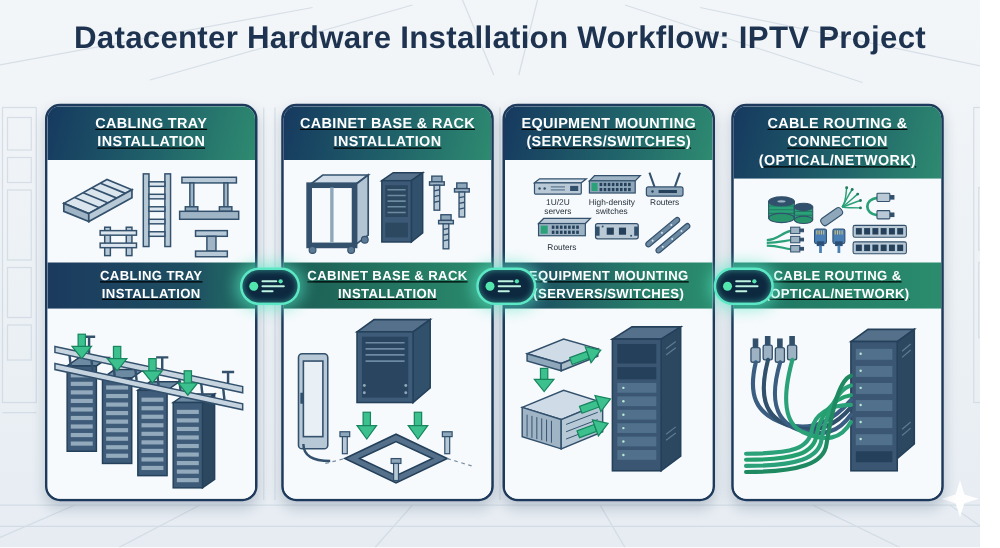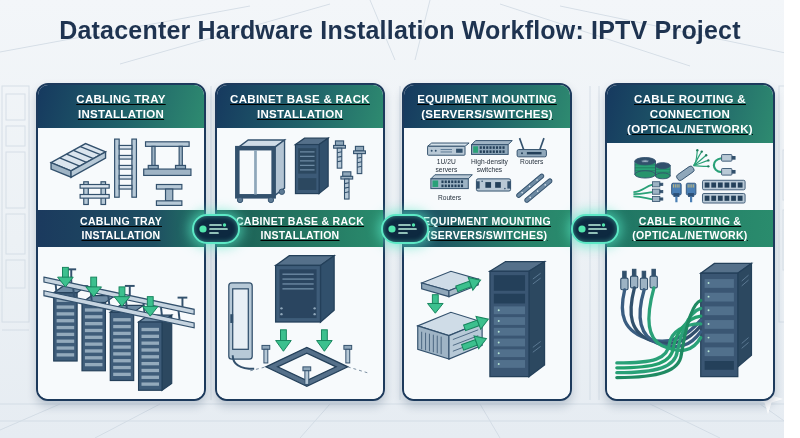--- a/index.html
+++ b/index.html
@@ -12,21 +12,21 @@
   #page-title{
     position:absolute;top:16px;left:0;width:800px;text-align:center;
     font-size:25px;font-weight:800;color:#1e3350;letter-spacing:.2px;margin:0;
   }
   .card{
     position:absolute;top:83px;height:318px;width:170px;
     background:#fbfdff;border:2px solid #1d3a5c;border-radius:12px;
     box-shadow:0 5px 10px rgba(25,50,80,.22);
     display:flex;flex-direction:column;overflow:hidden;box-sizing:border-box;text-decoration:underline;
   }
-  .c1{left:36px}.c2{left:215px}.c3{left:402px}.c4{left:605px}
+  .c1{left:36px}.c2{left:225px}.c3{left:402px}.c4{left:585px}
   .hdr{
     background:linear-gradient(105deg,#16395f 0%,#20636a 55%,#2e8b70 100%);
     color:#fff;font-weight:700;font-size:11.5px;line-height:1.3;text-align:center;
     padding:7px 3px 6px 3px;white-space:pre-line;letter-spacing:.3px;
   }
   .tillus{flex:1;background:#f7fafc;display:flex;align-items:center;justify-content:center;padding:2px 3px;min-height:0;}
   .tillus svg,.billus svg{width:100%;height:100%;}
   .banner{
     height:37px;flex:0 0 37px;display:flex;align-items:center;justify-content:center;
     color:#fff;font-weight:700;font-size:10.5px;line-height:1.3;text-align:center;

